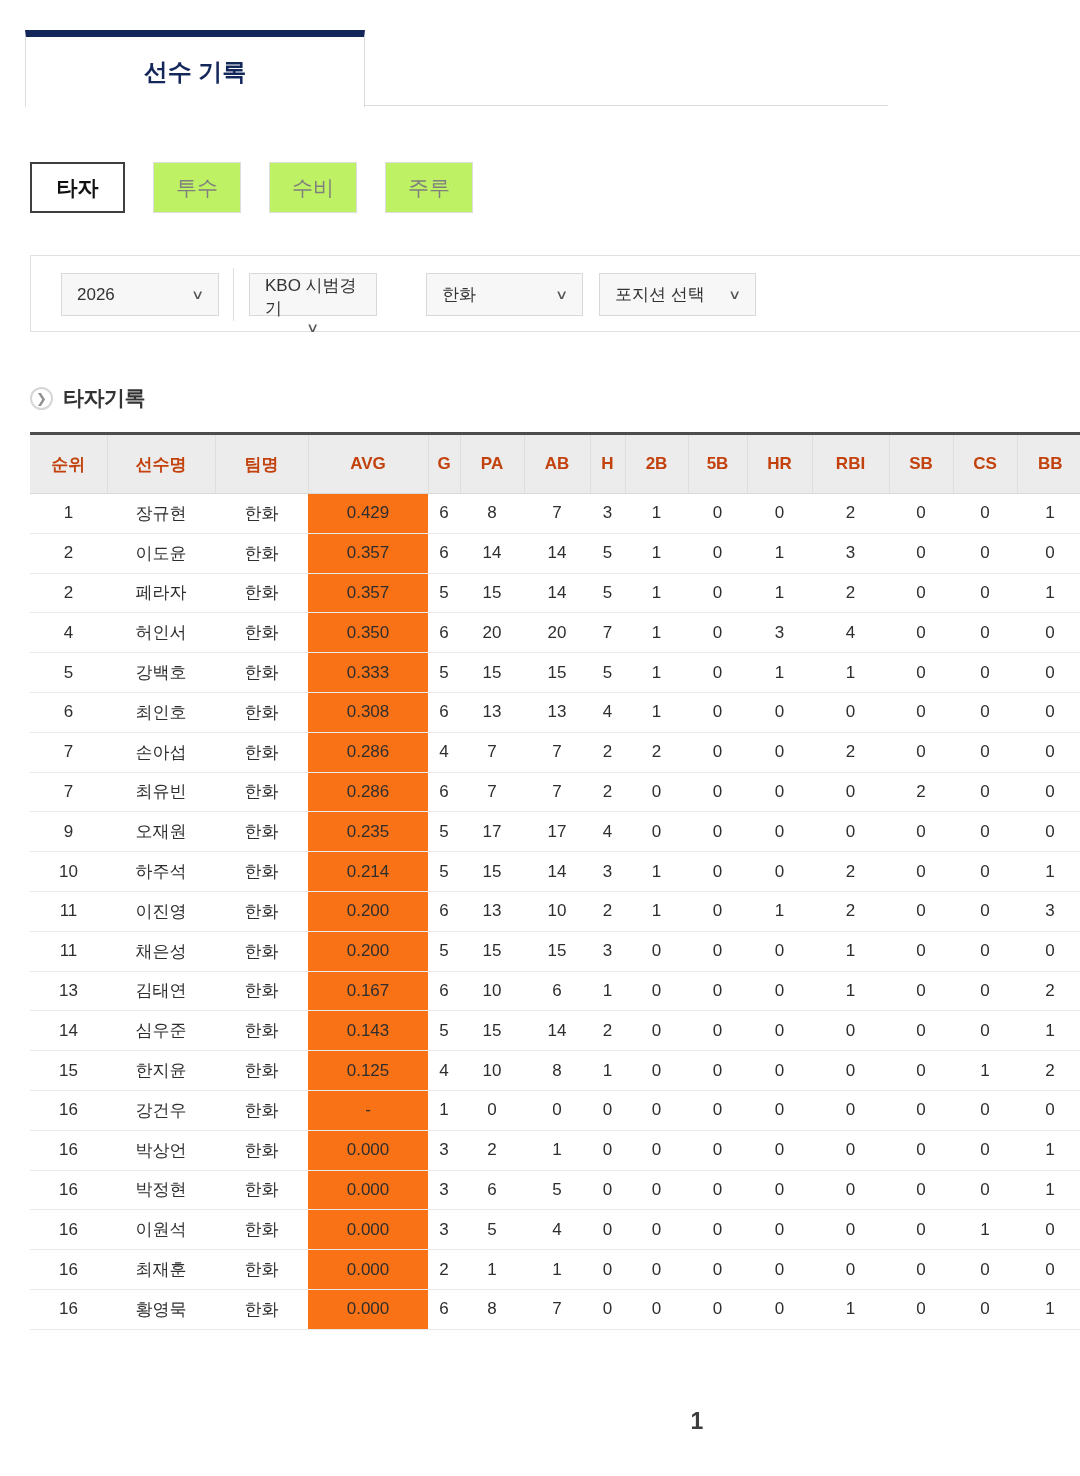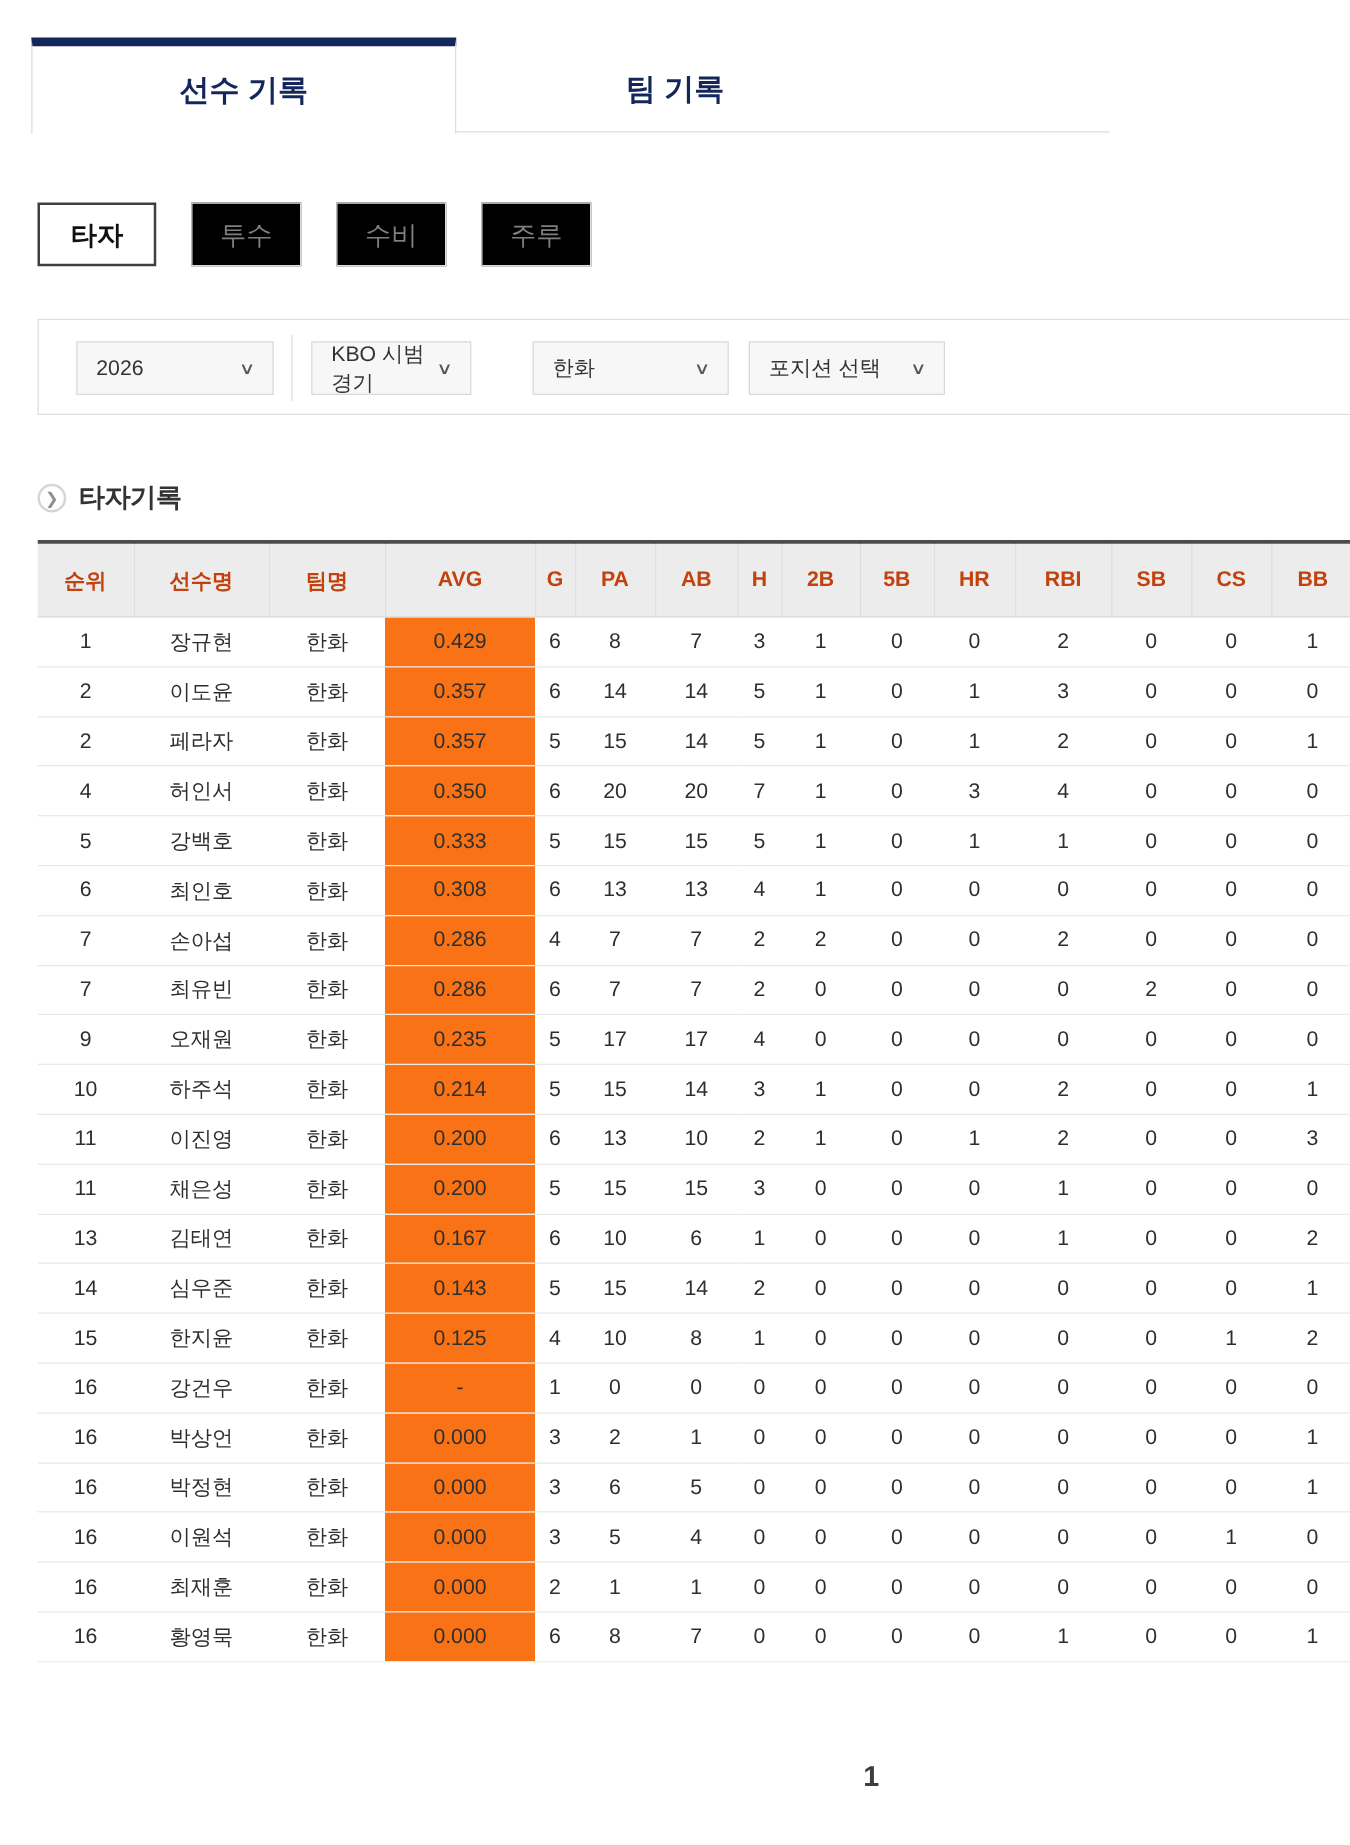--- a/index.html
+++ b/index.html
@@ -18,32 +18,32 @@
                 border-top:7px solid #14275b; top:0; height:77px; padding-top:0; }
   .tab1 { left:0; width:340px; }
   .tab2 { left:340px; width:350px; }
   .tab3 { left:690px; width:350px; }
   
   .fbtns { position:absolute; left:30px; top:162px; display:flex; gap:28px; }
   .fbtn { height:51px; display:flex; align-items:center; justify-content:center;
           font-size:21px; cursor:pointer; }
   .fbtn.active { width:95px; background:#fff; border:2px solid #3f3f3f;
                  color:#111; font-weight:bold; }
-  .fbtn.idle { width:88px; background:#000000; border:1px solid #ddd; color:#7f7f7f; }
+  .fbtn.idle { width:88px; background:#bef264; border:1px solid #ddd; color:#7f7f7f; }
   
   .fpanel { position:absolute; left:30px; top:255px; width:1060px; height:77px;
             border:1px solid #e0e0e0; background:#fff; }
   .dd { position:absolute; top:17px; height:43px; background:#f7f7f7;
         border:1px solid #d9d9d9; display:flex; align-items:center;
         justify-content:space-between; padding:0 15px; font-size:17px; color:#333;
         cursor:pointer; }
   .dd .chev { font-size:13px; color:#555; transform:scaleX(1.4); }
   .dd-year { left:30px; width:158px;text-align:right; }
   .vdiv { position:absolute; left:202px; top:12px; width:1px; height:53px; background:#ddd; }
-  .dd-series { left:218px; width:128px; }
+  .dd-series { left:218px; width:128px;flex-direction:column; }
   .dd-team { left:395px; width:157px; }
   .dd-pos { left:568px; width:157px; }
   
   .section { position:absolute; left:30px; top:384px; display:flex; align-items:center; gap:10px; }
   .sec-icon { width:23px; height:23px; border-radius:50%; border:2px solid #d6d6d6;
               color:#8f8f8f; font-size:13px; font-weight:bold; display:flex;
               align-items:center; justify-content:center; line-height:1; }
   .sec-title { font-size:21px; font-weight:bold; color:#333; letter-spacing:-0.5px; }
   
   .tablewrap { position:absolute; left:30px; top:432px; width:1050px; overflow:hidden; }
@@ -59,21 +59,20 @@
   td.avg { background:#f97316; }
   
   .pagination { position:absolute; top:1408px; left:697px; transform:translateX(-50%);
                 font-size:23px; font-weight:bold; color:#3d3d3d; cursor:pointer; }
 </style>
 </head>
 <body>
 
 <div class="tabbar">
   <div class="tab tab1 active">선수 기록</div>
-  <div class="tab tab2">팀 기록</div>
 </div>
 
 <div class="fbtns">
   <div class="fbtn active">타자</div>
   <div class="fbtn idle">투수</div>
   <div class="fbtn idle">수비</div>
   <div class="fbtn idle">주루</div>
 </div>
 
 <div class="fpanel">

